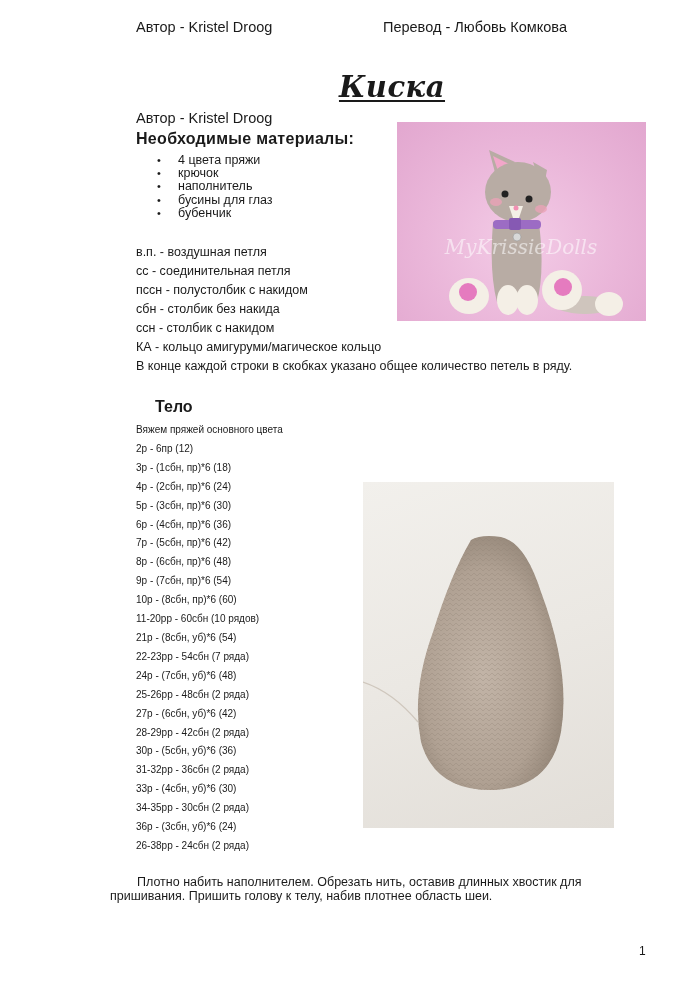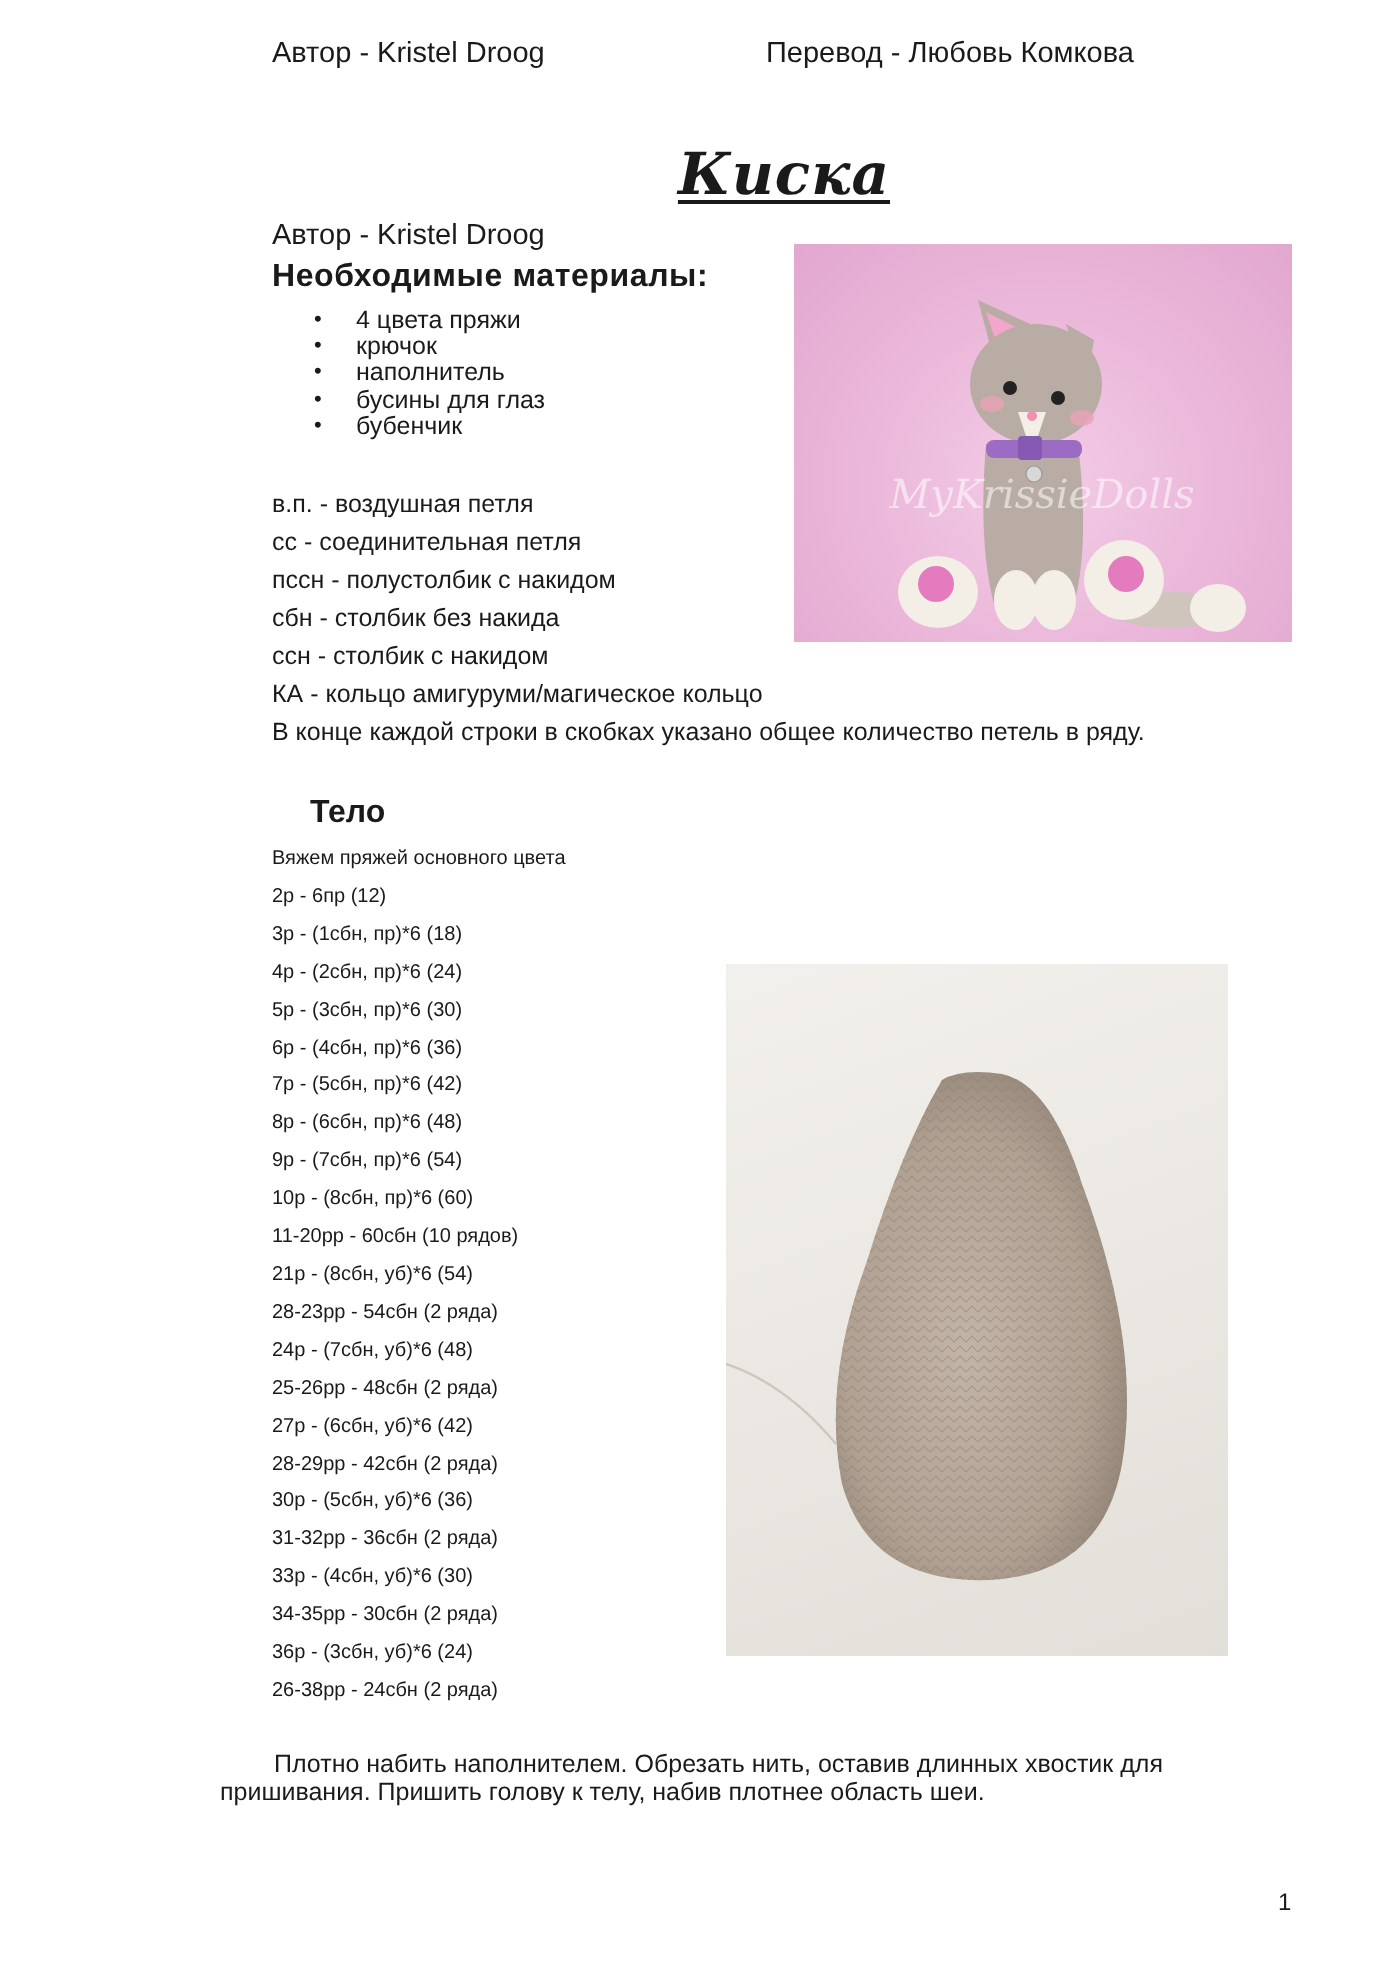--- a/index.html
+++ b/index.html
@@ -116,21 +116,21 @@
   <div>3р - (1сбн, пр)*6 (18)</div>
   <div>4р - (2сбн, пр)*6 (24)</div>
   <div>5р - (3сбн, пр)*6 (30)</div>
   <div>6р - (4сбн, пр)*6 (36)</div>
   <div>7р - (5сбн, пр)*6 (42)</div>
   <div>8р - (6сбн, пр)*6 (48)</div>
   <div>9р - (7сбн, пр)*6 (54)</div>
   <div>10р - (8сбн, пр)*6 (60)</div>
   <div>11-20рр - 60сбн (10 рядов)</div>
   <div>21р - (8сбн, уб)*6 (54)</div>
-  <div>28-23рр - 54сбн (2 ряда)</div>
+  <div>22-23рр - 54сбн (7 ряда)</div>
   <div>24р - (7сбн, уб)*6 (48)</div>
   <div>25-26рр - 48сбн (2 ряда)</div>
   <div>27р - (6сбн, уб)*6 (42)</div>
   <div>28-29рр - 42сбн (2 ряда)</div>
   <div>30р - (5сбн, уб)*6 (36)</div>
   <div>31-32рр - 36сбн (2 ряда)</div>
   <div>33р - (4сбн, уб)*6 (30)</div>
   <div>34-35рр - 30сбн (2 ряда)</div>
   <div>36р - (3сбн, уб)*6 (24)</div>
   <div>26-38рр - 24сбн (2 ряда)</div>

